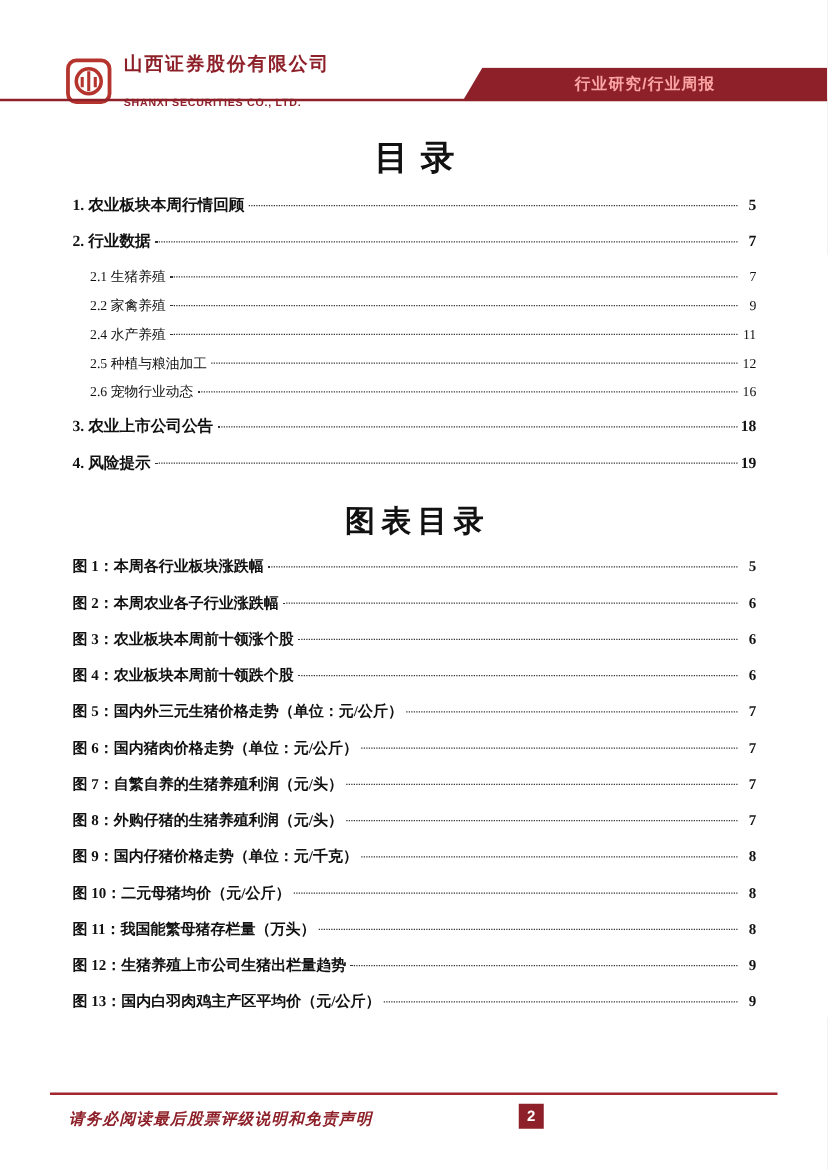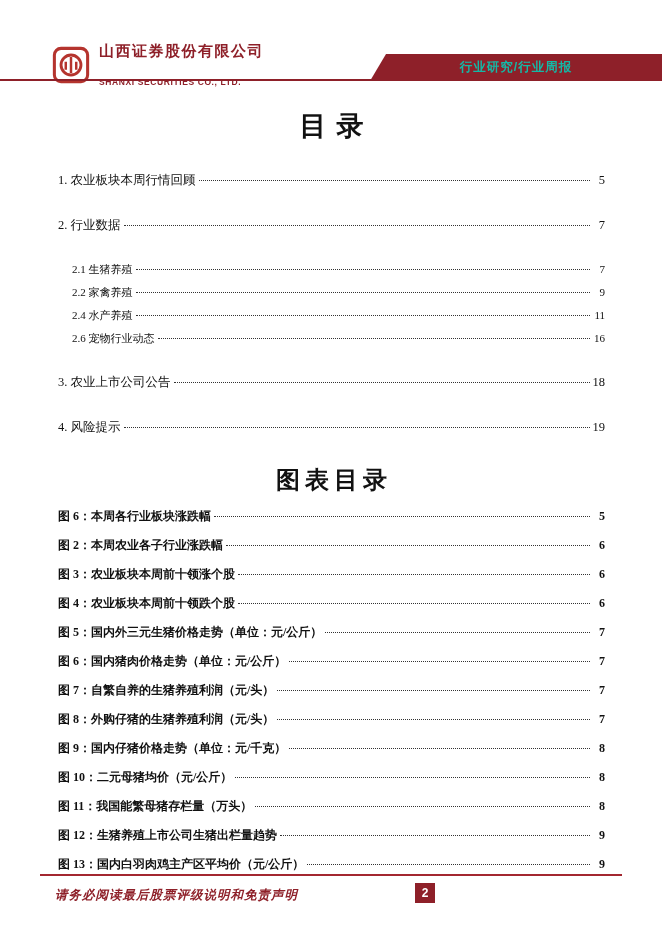--- a/index.html
+++ b/index.html
@@ -18,41 +18,41 @@
   .company-cn {
     font-family:"Liberation Sans", sans-serif;
     font-size:15px; font-weight:bold; color:#8e2029; letter-spacing:1.5px;
   }
   .company-en {
     font-family:"Liberation Sans", sans-serif;
     font-size:8.5px; font-weight:bold; color:#8e2029; letter-spacing:0.6px; margin-top:16px;
   }
   .banner {
     position:absolute; right:0; top:54px; width:292px; height:27px;
-    background:#8e2029; color:#14b8a6;
+    background:#8e2029; color:#fca5a5;
     display:flex; align-items:center; justify-content:center;
     font-family:"Liberation Sans", sans-serif;
     font-size:12.5px; font-weight:bold; letter-spacing:1px;
     clip-path:polygon(16px 0, 100% 0, 100% 100%, 0 100%);
   }
   .header-rule { position:absolute; left:0; right:0; top:79px; height:2px; background:#8e2029; }
 
   
   .content { position:absolute; top:92px; left:58px; right:57px; }
   .toc-title {
     text-align:center; font-size:27px; font-weight:bold; color:#111;
     letter-spacing:10px; text-indent:10px; margin:16px 0 8px;
   }
   .fig-title {
     text-align:center; font-size:24px; font-weight:bold; color:#111;
     letter-spacing:5px; text-indent:5px; margin:22px 0 6px;
   }
   .toc-row {
     display:flex; align-items:baseline;
-    font-size:12.5px; font-weight:normal; color:#111; margin:28px 0;
+    font-size:12.5px; font-weight:bold; color:#111; margin:12px 0;
   }
   .toc-row.sub { font-weight:normal; font-size:11px; margin:8px 0 8px 14px; }
   .fig-row {
     display:flex; align-items:baseline;
     font-size:12px; font-weight:bold; color:#111; margin:12px 0;
   }
   .dots { flex:1; border-bottom:1.6px dotted #333; margin:0 3px; transform:translateY(-3px); min-width:20px; }
   .pnum { flex:none; text-align:right; min-width:12px; }
 
   
@@ -116,40 +116,45 @@
           <span>2.2 家禽养殖</span>
           <span class="dots"></span>
           <span class="pnum">9</span>
         </div>
         <div class="toc-row sub">
           <span>2.4 水产养殖</span>
           <span class="dots"></span>
           <span class="pnum">11</span>
         </div>
         <div class="toc-row sub">
+          <span>2.5 种植与粮油加工</span>
+          <span class="dots"></span>
+          <span class="pnum">12</span>
+        </div>
+        <div class="toc-row sub">
           <span>2.6 宠物行业动态</span>
           <span class="dots"></span>
           <span class="pnum">16</span>
         </div>
         <div class="toc-row">
           <span>3. 农业上市公司公告</span>
           <span class="dots"></span>
           <span class="pnum">18</span>
         </div>
         <div class="toc-row">
           <span>4. 风险提示</span>
           <span class="dots"></span>
           <span class="pnum">19</span>
         </div>
       </nav>
 
     <h1 class="fig-title">图表目录</h1>
     <nav id="fig-list">
         <div class="fig-row">
-          <span>图 6：本周各行业板块涨跌幅</span>
+          <span>图 1：本周各行业板块涨跌幅</span>
           <span class="dots"></span>
           <span class="pnum">5</span>
         </div>
         <div class="fig-row">
           <span>图 2：本周农业各子行业涨跌幅</span>
           <span class="dots"></span>
           <span class="pnum">6</span>
         </div>
         <div class="fig-row">
           <span>图 3：农业板块本周前十领涨个股</span>

